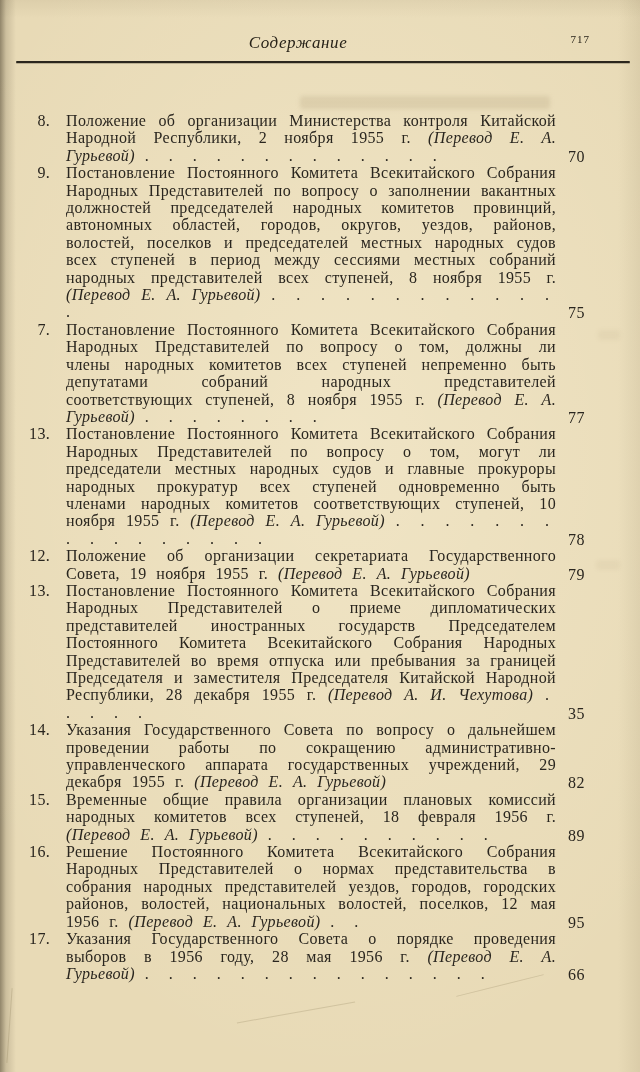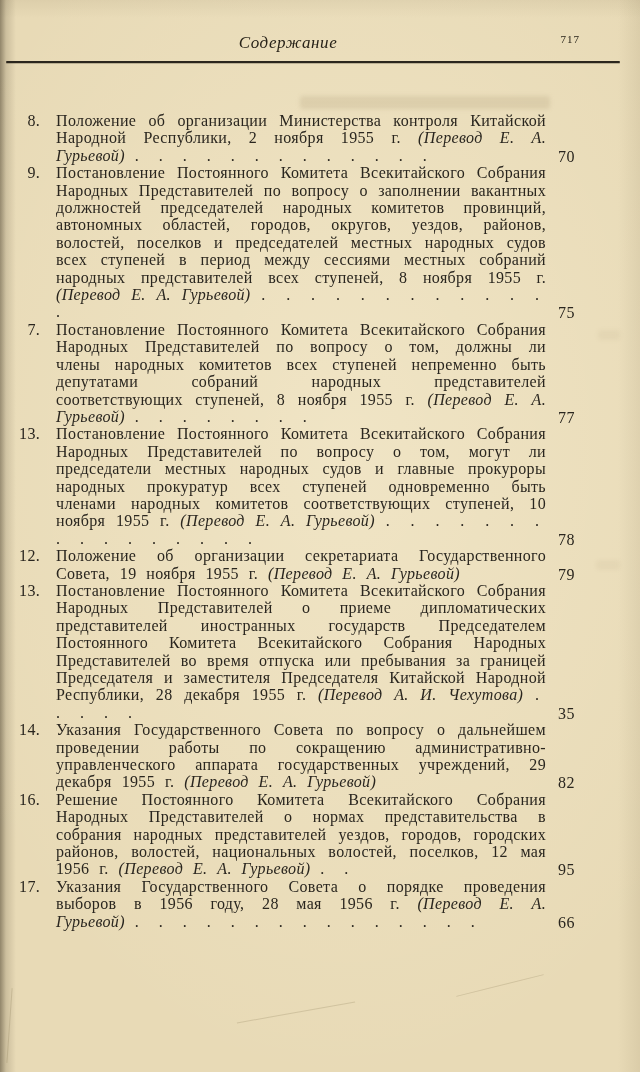--- a/index.html
+++ b/index.html
@@ -13,21 +13,21 @@
     position:relative;width:640px;height:1072px;
     background:
       radial-gradient(ellipse 620px 900px at 54% 42%, rgba(255,248,225,0.35), rgba(0,0,0,0) 70%),
       linear-gradient(to right, rgba(74,64,44,0.55) 0px, rgba(74,64,44,0.18) 6px, rgba(74,64,44,0) 16px),
       linear-gradient(to left, rgba(120,105,70,0.12) 0px, rgba(120,105,70,0) 22px),
       linear-gradient(to bottom, rgba(120,105,70,0.10) 0px, rgba(120,105,70,0) 18px),
       #e8dab6;
     color:#2a261f;
     overflow:hidden;
   }
-  .type-area{position:absolute;left:6px;top:0;width:614px;height:1072px;text-decoration:underline;}
+  .type-area{position:absolute;left:16px;top:0;width:614px;height:1072px;text-decoration:underline;}
   .hdr-title{
     position:absolute;left:282px;top:33px;transform:translateX(-50%);
     font-style:italic;font-size:17px;letter-spacing:0.6px;color:#272218;
     white-space:nowrap;
   }
   .hdr-num{
     position:absolute;right:40px;top:33px;
     font-size:11px;letter-spacing:1px;color:#272218;
   }
   .rule{
@@ -130,20 +130,27 @@
       </div>
 
       <div class="entry">
         <div class="num">14.</div>
         <div class="body"><span>Указания Государственного Совета по вопросу о дальнейшем проведении работы по сокращению административно-управленческого аппарата государственных учреждений, 29 декабря 1955 г.</span>
           <span class="tr">(Перевод Е. А. Гурьевой)</span>
           <span class="dots"></span></div>
         <div class="pg">82</div>
       </div>
 
+      <div class="entry">
+        <div class="num">15.</div>
+        <div class="body"><span>Временные общие правила организации плановых комиссий народных комитетов всех ступеней, 18 февраля 1956 г.</span>
+          <span class="tr">(Перевод Е. А. Гурьевой)</span>
+          <span class="dots">. . . . . . . . . .</span></div>
+        <div class="pg">89</div>
+      </div>
 
       <div class="entry">
         <div class="num">16.</div>
         <div class="body"><span>Решение Постоянного Комитета Всекитайского Собрания Народных Представителей о нормах представительства в собрания народных представителей уездов, городов, городских районов, волостей, национальных волостей, поселков, 12 мая 1956 г.</span>
           <span class="tr">(Перевод Е. А. Гурьевой)</span>
           <span class="dots">. .</span></div>
         <div class="pg">95</div>
       </div>
 
       <div class="entry">

